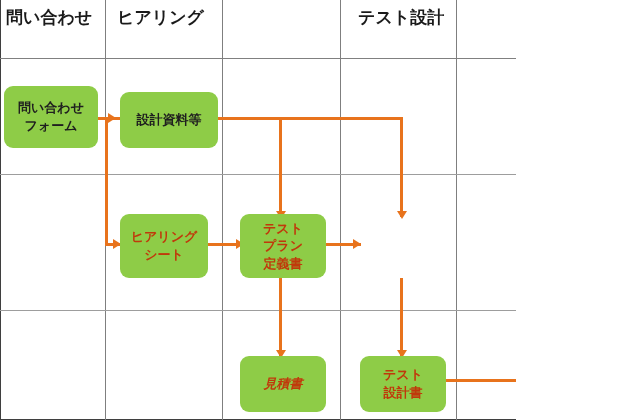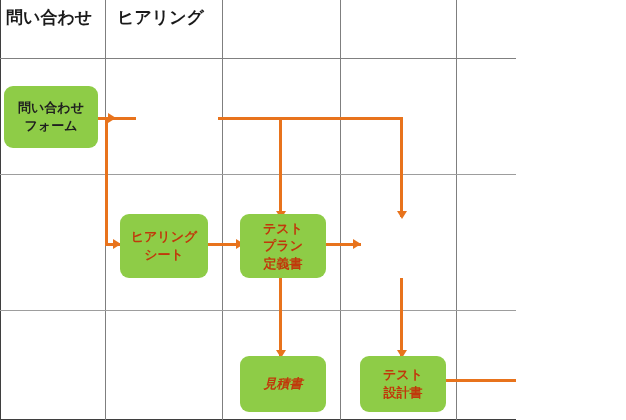--- a/index.html
+++ b/index.html
@@ -76,20 +76,21 @@
   <div class="vline" style="left:340px;"></div>
   <div class="vline" style="left:456px;"></div>
   <div class="vline" style="left:572px;"></div>
 
   <div class="hline header" style="top:58px;"></div>
   <div class="hline" style="top:174px;"></div>
   <div class="hline" style="top:310px;"></div>
 
   <div class="hdr" style="left:6px;">問い合わせ</div>
   <div class="hdr" style="left:117px;">ヒアリング</div>
+  <div class="hdr" style="left:358px;">テスト設計</div>
   <div class="hdr" style="left:590px;">結果</div>
 
   <div class="conn-h" style="left:96px;  top:117px; width:40px;"></div>
   <div class="arrow-r" style="left:108px; top:113px;"></div>
 
   <div class="conn-v" style="left:105px; top:117px; height:128px;"></div>
   <div class="conn-h" style="left:105px; top:243px; width:16px;"></div>
   <div class="arrow-r" style="left:113px; top:239px;"></div>
 
   <div class="conn-h" style="left:218px; top:117px; width:185px;"></div>
@@ -111,20 +112,21 @@
 
   <div class="conn-v" style="left:400px; top:278px; height:78px;"></div>
   <div class="arrow-d" style="left:397px; top:350px;"></div>
 
   <div class="conn-h" style="left:443px; top:379px; width:150px;"></div>
   <div class="arrow-r" style="left:584px; top:375px;"></div>
 
   <div class="box dark" style="left:4px;   top:86px;  width:94px;  height:62px;">問い合わせ
 フォーム</div>
 
+  <div class="box dark" style="left:120px; top:92px;  width:98px;  height:56px;">設計資料等</div>
 
   <div class="box" style="left:120px; top:214px; width:88px;  height:64px;">ヒアリング
 シート</div>
 
   <div class="box" style="left:240px; top:214px; width:86px;  height:64px;">テスト
 プラン
 定義書</div>
 
 
   <div class="box" style="left:240px; top:356px; width:86px;  height:56px;font-style:italic;">見積書</div>

